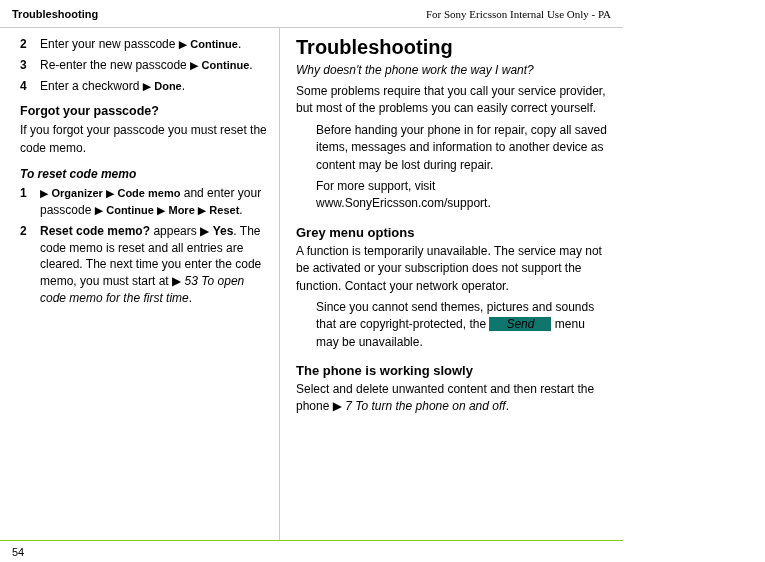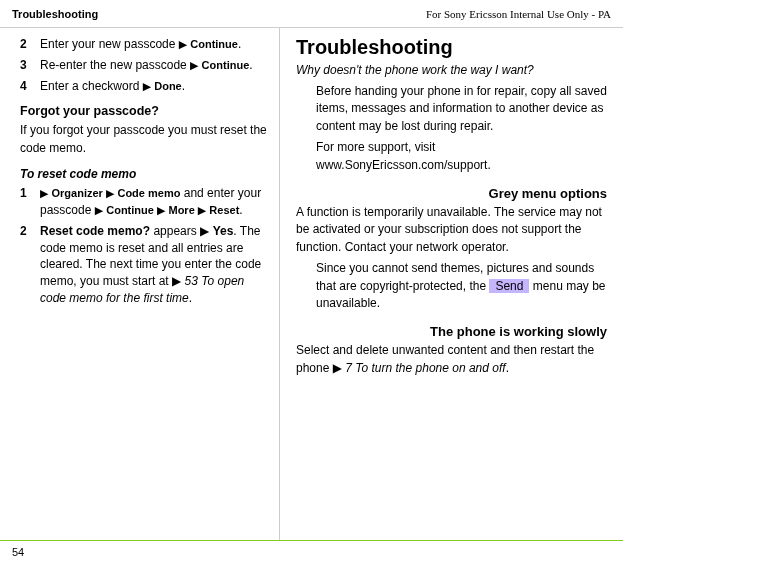--- a/index.html
+++ b/index.html
@@ -139,36 +139,36 @@
       font-style: italic;
       font-size: 12px;
       margin-bottom: 6px;
     }
 
     .right-section-heading {
       font-weight: bold;
       font-size: 13px;
       margin-top: 12px;
       margin-bottom: 3px;
-      text-align: right;
     }
 
     .right-para {
       font-size: 12px;
       line-height: 1.45;
       margin-bottom: 4px;
     }
 
     .indented {
       margin-left: 20px;
     }
 
     .send-highlight {
-      background: #c4b5fd;
-      padding: 0 6px;
+      background: #0f766e;
+      padding: 0 17px;
+      font-style: italic;
     }
 
     .italic-ref {
       font-style: italic;
     }
   </style>
 </head>
 <body>
 
 <div class="page-wrapper">
@@ -229,20 +229,21 @@
 
       </div>
 
     </div>
 
     <div class="right-col">
 
       <div class="section-title">Troubleshooting</div>
       <div class="section-subtitle">Why doesn't the phone work the way I want?</div>
 
+      <p class="right-para">Some problems require that you call your service provider, but most of the problems you can easily correct yourself.</p>
       <p class="right-para indented">Before handing your phone in for repair, copy all saved items, messages and information to another device as content may be lost during repair.</p>
       <p class="right-para indented">For more support, visit www.SonyEricsson.com/support.</p>
 
       <div class="right-section-heading">Grey menu options</div>
       <p class="right-para">A function is temporarily unavailable. The service may not be activated or your subscription does not support the function. Contact your network operator.</p>
       <p class="right-para indented">Since you cannot send themes, pictures and sounds that are copyright-protected, the <span class="send-highlight">Send</span> menu may be unavailable.</p>
 
       <div class="right-section-heading">The phone is working slowly</div>
       <p class="right-para">Select and delete unwanted content and then restart the phone ▶ <span class="italic-ref">7 To turn the phone on and off</span>.</p>
 

